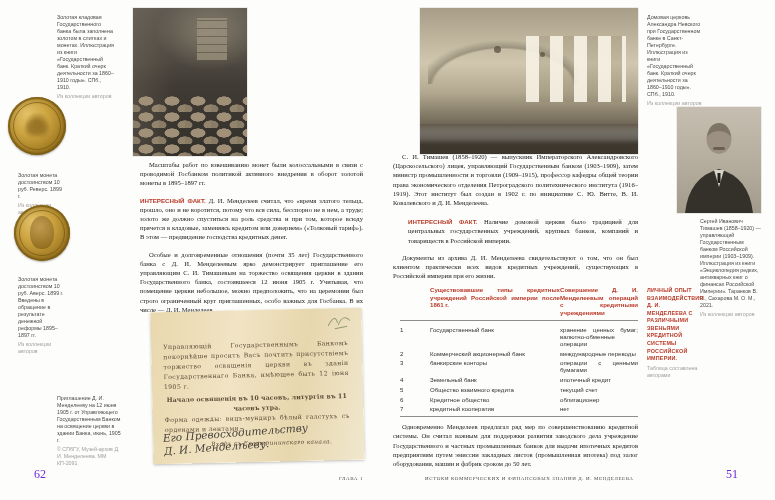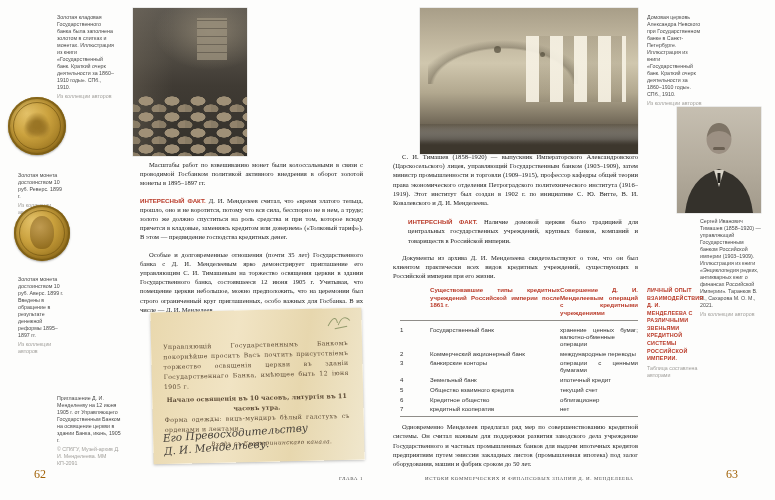--- a/index.html
+++ b/index.html
@@ -18,21 +18,21 @@
   .factlabel{font-family:"Liberation Sans",sans-serif;font-weight:700;color:#b93a28;font-size:6.2px;}
   .factblock{margin-left:15px !important;}
   
   .tbl{font-family:"Liberation Sans",sans-serif;font-size:6.1px;line-height:1.12;color:#333;}
   .tbl-head,.tbl-row{display:grid;grid-template-columns:30px 130px 1fr;column-gap:0;margin-bottom:3px;}
   .tbl-head{margin-bottom:4px;}
   .tbl-head .hc{color:#b93a28;font-weight:700;line-height:1.22;}
   .tbl-rule{border-top:1px solid #8f8d89;margin:3px 0 6px 0;}
   .tbl-rule.bottom{margin:2px 0 5px 0;}
   
-  .folio{font-size:12px;color:#a16207;}
+  .folio{font-size:12px;color:#6d28d9;}
   .runfoot{font-size:5px;letter-spacing:.6px;color:#4c4c4c;text-transform:uppercase;}
   
   .photo{position:absolute;overflow:hidden;box-shadow:0 0 0 .5px rgba(0,0,0,.15);}
   .photo-vault{background:linear-gradient(180deg,#5d5850 0%,#4d4840 36%,#403b34 52%,#33302a 100%);}
   .vault-light{position:absolute;inset:0;background:
       radial-gradient(80px 55px at 68% 16%, rgba(170,158,134,.55), rgba(0,0,0,0) 70%),
       linear-gradient(90deg, rgba(130,120,104,.30), rgba(0,0,0,0) 35%);}
   .vault-window{position:absolute;top:10px;right:20px;width:30px;height:42px;opacity:.8;
       background:repeating-linear-gradient(0deg,#9a907c 0 7px,#6d6557 7px 8px),
                  repeating-linear-gradient(90deg,rgba(154,144,124,.9) 0 9px,rgba(109,101,87,.9) 9px 10px);}
@@ -216,13 +216,13 @@
       <div>кредитный кооператив</div>
       <div>нет</div>
     </div>
     <div class="tbl-rule bottom"></div>
   </div>
 
   <p class="indent" style="margin-top:4px;">Одновременно Менделеев предлагал ряд мер по совершенствованию кредитной системы. Он считал важным для поддержки развития заводского дела учреждение Государственного и частных промышленных банков для выдачи ипотечных кредитов предприятиям путем эмиссии закладных листов (промышленная ипотека) под залог оборудования, машин и фабрик сроком до 50 лет.</p>
 </div>
 
 <div class="abs runfoot" style="left:425px;top:476px;">ИСТОКИ КОММЕРЧЕСКИХ И ФИНАНСОВЫХ ЗНАНИЙ Д. И. МЕНДЕЛЕЕВА</div>
-<div class="abs folio" style="left:726px;top:467px;">63</div>
+<div class="abs folio" style="left:726px;top:467px;">51</div>
 
 </body></html>

